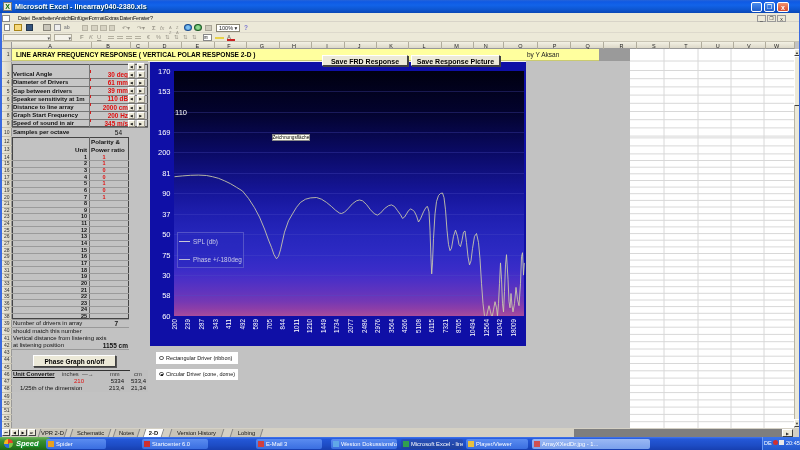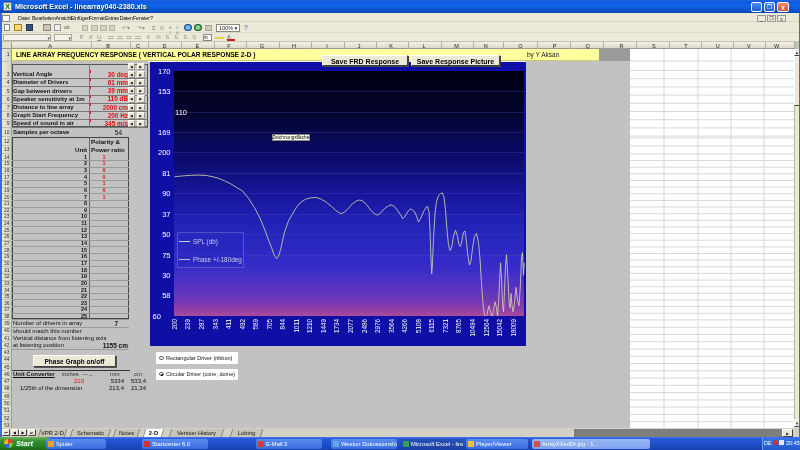--- a/index.html
+++ b/index.html
@@ -425,21 +425,21 @@
 <div class="abs" style="left:173.5px;top:274.9px;width:350.29999999999995px;height:1px;background:rgba(80,80,200,0.3)"></div>
 <div class="abs" style="left:173.5px;top:254.5px;width:350.29999999999995px;height:1px;background:rgba(80,80,200,0.3)"></div>
 <div class="abs" style="left:173.5px;top:234.1px;width:350.29999999999995px;height:1px;background:rgba(80,80,200,0.3)"></div>
 <div class="abs" style="left:173.5px;top:213.7px;width:350.29999999999995px;height:1px;background:rgba(80,80,200,0.3)"></div>
 <div class="abs" style="left:173.5px;top:193.3px;width:350.29999999999995px;height:1px;background:rgba(80,80,200,0.3)"></div>
 <div class="abs" style="left:173.5px;top:172.8px;width:350.29999999999995px;height:1px;background:rgba(80,80,200,0.3)"></div>
 <div class="abs" style="left:173.5px;top:152.4px;width:350.29999999999995px;height:1px;background:rgba(80,80,200,0.3)"></div>
 <div class="abs" style="left:173.5px;top:132.0px;width:350.29999999999995px;height:1px;background:rgba(80,80,200,0.3)"></div>
 <div class="abs" style="left:173.5px;top:111.6px;width:350.29999999999995px;height:1px;background:rgba(80,80,200,0.3)"></div>
 <div class="abs" style="left:173.5px;top:91.2px;width:350.29999999999995px;height:1px;background:rgba(80,80,200,0.3)"></div>
-<div class="abs" style="left:152.5px;top:311.8px;width:18px;font-size:7.5px;color:#fff">60</div>
+<div class="abs" style="left:152.5px;top:311.8px;width:18px;text-align:right;font-size:7.5px;color:#fff">60</div>
 <div class="abs" style="left:152.5px;top:291.3px;width:18px;text-align:right;font-size:7.5px;color:#fff">58</div>
 <div class="abs" style="left:152.5px;top:270.9px;width:18px;text-align:right;font-size:7.5px;color:#fff">30</div>
 <div class="abs" style="left:152.5px;top:250.5px;width:18px;text-align:right;font-size:7.5px;color:#fff">75</div>
 <div class="abs" style="left:152.5px;top:230.1px;width:18px;text-align:right;font-size:7.5px;color:#fff">50</div>
 <div class="abs" style="left:152.5px;top:209.7px;width:18px;text-align:right;font-size:7.5px;color:#fff">37</div>
 <div class="abs" style="left:152.5px;top:189.3px;width:18px;text-align:right;font-size:7.5px;color:#fff">90</div>
 <div class="abs" style="left:152.5px;top:168.8px;width:18px;text-align:right;font-size:7.5px;color:#fff">81</div>
 <div class="abs" style="left:152.5px;top:148.4px;width:18px;text-align:right;font-size:7.5px;color:#fff">200</div>
 <div class="abs" style="left:152.5px;top:128.0px;width:18px;text-align:right;font-size:7.5px;color:#fff">169</div>
 <div class="abs" style="left:169px;top:107.6px;width:18px;text-align:right;font-size:7.5px;color:#fff">110</div>
@@ -508,21 +508,21 @@
 <div class="abs" style="left:144px;top:429.6px;width:19px;text-align:center;font-size:5.8px;font-weight:bold;color:#111">2-D</div>
 <div class="abs" style="left:170px;top:428.9px;width:53px;height:8.1px;background:#c8c4b8;border-left:1px solid #888;border-right:1px solid #888;transform:skewX(-18deg);"></div>
 <div class="abs" style="left:170px;top:429.6px;width:53px;text-align:center;font-size:5.8px;font-weight:normal;color:#111">Version History</div>
 <div class="abs" style="left:231px;top:428.9px;width:31px;height:8.1px;background:#c8c4b8;border-left:1px solid #888;border-right:1px solid #888;transform:skewX(-18deg);"></div>
 <div class="abs" style="left:231px;top:429.6px;width:31px;text-align:center;font-size:5.8px;font-weight:normal;color:#111">Lobing</div>
 <div class="abs" style="left:574px;top:428.6px;width:208px;height:8.2px;background:#7e7e7e"></div>
 <div class="abs btn3d" style="left:782px;top:428.6px;width:11px;height:8.2px;font-size:4px;text-align:center;line-height:8px;color:#333">▶</div>
 <div class="abs" style="left:0;top:437px;width:800px;height:13px;background:linear-gradient(180deg,#4479ee 0%,#2458d8 15%,#1d4cc4 65%,#173fb0 100%)"></div>
 <div class="abs" style="left:0;top:437px;width:52px;height:13px;background:linear-gradient(180deg,#6fb55c 0%,#3a8f30 30%,#297d20 70%,#1d6716 100%);border-radius:0 6px 6px 0"></div>
 <div class="abs" style="left:4px;top:438.6px;width:9px;height:9px;border-radius:50%;background:conic-gradient(#e8402a 0 25%,#7ec043 0 50%,#2a6de0 0 75%,#f2b820 0)"></div>
-<div class="abs" style="left:16px;top:438.8px;font-size:7.5px;font-weight:bold;font-style:italic;color:#fff;text-shadow:1px 1px 1px #1a4">Start</div>
+<div class="abs" style="left:16px;top:438.8px;font-size:7.5px;font-weight:bold;font-style:italic;color:#fff;text-shadow:1px 1px 1px #1a4">Speed</div>
 <div class="abs" style="left:46px;top:438.8px;width:60px;height:10.4px;background:linear-gradient(180deg,#5a8cf0,#3a6ee0);border-radius:2px;overflow:hidden">
     <span style="position:absolute;left:2px;top:2.4px;width:5.5px;height:5.5px;background:#e8a020"></span>
     <span style="position:absolute;left:10px;top:1.8px;font-size:5.8px;color:#fff;white-space:nowrap">Spider</span>
   </div>
 <div class="abs" style="left:142px;top:438.8px;width:66px;height:10.4px;background:linear-gradient(180deg,#5a8cf0,#3a6ee0);border-radius:2px;overflow:hidden">
     <span style="position:absolute;left:2px;top:2.4px;width:5.5px;height:5.5px;background:#d03030"></span>
     <span style="position:absolute;left:10px;top:1.8px;font-size:5.8px;color:#fff;white-space:nowrap">Startcenter 6.0</span>
   </div>
 <div class="abs" style="left:256px;top:438.8px;width:66px;height:10.4px;background:linear-gradient(180deg,#5a8cf0,#3a6ee0);border-radius:2px;overflow:hidden">
     <span style="position:absolute;left:2px;top:2.4px;width:5.5px;height:5.5px;background:#d04040"></span>

